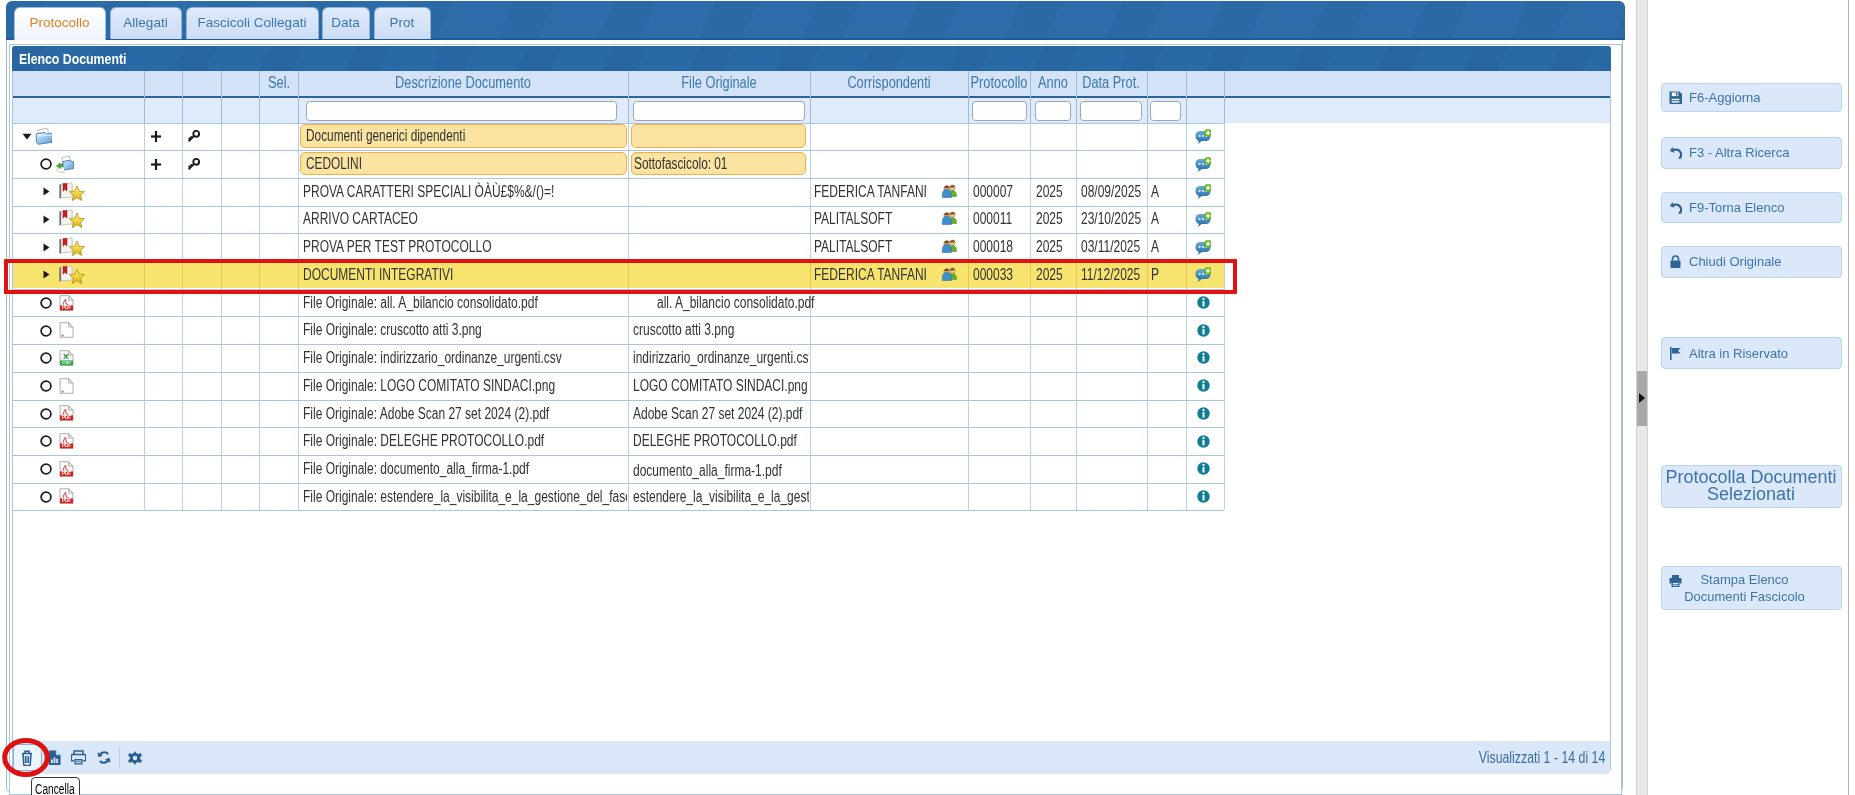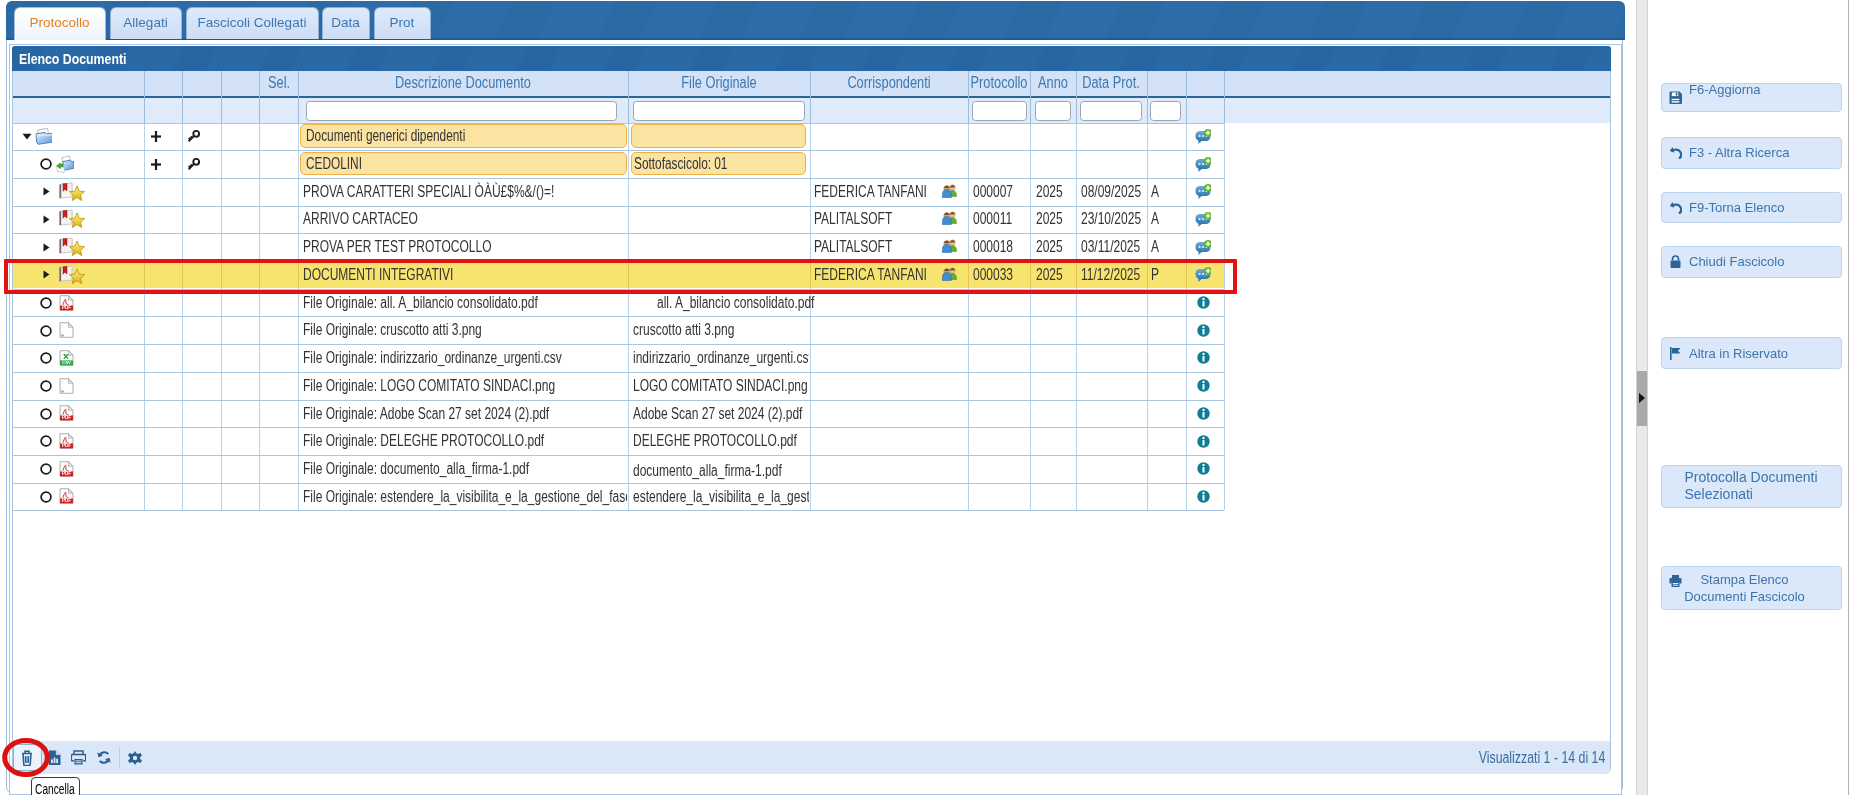--- a/index.html
+++ b/index.html
@@ -570,54 +570,54 @@
 <svg class="a" style="left:2px;top:738px;z-index:7" width="48" height="39" viewBox="0 0 48 39">
     <ellipse cx="24" cy="19.5" rx="21.3" ry="17" fill="none" stroke="#de1111" stroke-width="5"></ellipse>
   </svg>
 <div class="a" style="left:1635.5px;top:0;width:12.5px;height:795px;background:#e9e9e9;border-left:1px solid #d2d2d2;border-right:1px solid #d2d2d2;box-sizing:border-box"></div>
 <div class="a" style="left:1636.5px;top:371px;width:10.5px;height:54.5px;background:#a9a9a9"></div>
 <svg class="a" style="left:1638px;top:393px" width="8" height="10" viewBox="0 0 8 10">
     <path d="M1 0 L7 5 L1 10 Z" fill="#111"></path>
   </svg>
 <div class="a" style="left:1848px;top:0;width:1px;height:795px;background:#b3b3b3"></div>
 <div class="a" style="left:1660.5px;top:83px;width:181px;height:29px;background:#dbe8fa;border:1px solid #bdd4ec;border-radius:4px;box-sizing:border-box"></div>
-<div class="a" style="left:1689px;top:75px;height:29px;display:flex;align-items:center;font-size:13px;color:#3e74ab">F6-Aggiorna</div>
+<div class="a" style="left:1689px;top:83px;height:29px;display:flex;align-items:center;font-size:13px;color:#3e74ab">F6-Aggiorna</div>
 <svg class="a" style="left:1669px;top:91.0px;z-index:3" width="13" height="13" viewBox="0 0 13 13">
     <path d="M.5 1.5 a1 1 0 0 1 1 -1 h9 L13 3 v9 a1 1 0 0 1 -1 1 H1.5 a1 1 0 0 1 -1 -1 Z" fill="#2d6496"></path>
     <rect x="2.8" y="1.5" width="6.5" height="3.6" fill="#fff"></rect>
     <rect x="6.8" y="2" width="1.6" height="2.6" fill="#2d6496"></rect>
     <rect x="2.6" y="7.8" width="7.8" height="1.4" fill="#fff"></rect>
     <rect x="2.6" y="10.2" width="7.8" height="1.4" fill="#fff"></rect>
   </svg>
 <div class="a" style="left:1660.5px;top:137px;width:181px;height:31.5px;background:#dbe8fa;border:1px solid #bdd4ec;border-radius:4px;box-sizing:border-box"></div>
 <div class="a" style="left:1689px;top:137px;height:31.5px;display:flex;align-items:center;font-size:13px;color:#3e74ab">F3 - Altra Ricerca</div>
 <svg class="a" style="left:1669px;top:146.25px;z-index:3" width="13" height="13" viewBox="0 0 13 13">
     <path d="M3.5 1 L.8 5 l4.6 1.8 Z" fill="#2d6496"></path>
     <path d="M2.8 4.5 C6 2.8 10 3.4 11.5 6.3 c1.2 2.3 .4 5 -1.5 6.4" fill="none" stroke="#2d6496" stroke-width="2.2"></path>
   </svg>
 <div class="a" style="left:1660.5px;top:192px;width:181px;height:31px;background:#dbe8fa;border:1px solid #bdd4ec;border-radius:4px;box-sizing:border-box"></div>
 <div class="a" style="left:1689px;top:192px;height:31px;display:flex;align-items:center;font-size:13px;color:#3e74ab">F9-Torna Elenco</div>
 <svg class="a" style="left:1669px;top:201.0px;z-index:3" width="13" height="13" viewBox="0 0 13 13">
     <path d="M3.5 1 L.8 5 l4.6 1.8 Z" fill="#2d6496"></path>
     <path d="M2.8 4.5 C6 2.8 10 3.4 11.5 6.3 c1.2 2.3 .4 5 -1.5 6.4" fill="none" stroke="#2d6496" stroke-width="2.2"></path>
   </svg>
 <div class="a" style="left:1660.5px;top:245.5px;width:181px;height:32px;background:#dbe8fa;border:1px solid #bdd4ec;border-radius:4px;box-sizing:border-box"></div>
-<div class="a" style="left:1689px;top:245.5px;height:32px;display:flex;align-items:center;font-size:13px;color:#3e74ab">Chiudi Fascicolo</div>
+<div class="a" style="left:1689px;top:245.5px;height:32px;display:flex;align-items:center;font-size:13px;color:#3e74ab">Chiudi Originale</div>
 <svg class="a" style="left:1669px;top:255.0px;z-index:3" width="13" height="13" viewBox="0 0 13 13">
     <rect x="1.5" y="5.5" width="10" height="7.5" rx="1" fill="#2d6496"></rect>
     <path d="M3.5 5.5 V4 a3 3 0 0 1 6 0 v1.5" fill="none" stroke="#2d6496" stroke-width="1.6"></path>
   </svg>
 <div class="a" style="left:1660.5px;top:337px;width:181px;height:32px;background:#dbe8fa;border:1px solid #bdd4ec;border-radius:4px;box-sizing:border-box"></div>
 <div class="a" style="left:1689px;top:337px;height:32px;display:flex;align-items:center;font-size:13px;color:#3e74ab">Altra in Riservato</div>
 <svg class="a" style="left:1669px;top:346.5px;z-index:3" width="13" height="13" viewBox="0 0 13 13">
     <rect x="1" y="0" width="1.6" height="13" fill="#2d6496"></rect>
     <path d="M3 1 h8.5 l-2.5 2.7 2.5 2.7 H3 Z" fill="#2d6496"></path>
   </svg>
 <div class="a" style="left:1660.5px;top:464.5px;width:181px;height:43.5px;background:#dbe8fa;border:1px solid #bdd4ec;border-radius:4px;box-sizing:border-box"></div>
-<div class="a" style="left:1660.5px;top:464.5px;width:181px;height:43.5px;display:flex;align-items:center;justify-content:center;text-align:left;font-size:14px;color:#3e74ab;line-height:17px;box-sizing:border-box">Protocolla Documenti<br>Selezionati</div>
+<div class="a" style="left:1660.5px;top:464.5px;width:181px;height:43.5px;display:flex;align-items:center;justify-content:center;text-align:center;font-size:18px;color:#3e74ab;line-height:17px;box-sizing:border-box">Protocolla Documenti<br>Selezionati</div>
 <div class="a" style="left:1660.5px;top:566px;width:181px;height:44px;background:#dbe8fa;border:1px solid #bdd4ec;border-radius:4px;box-sizing:border-box"></div>
 <div class="a" style="left:1649px;top:566px;width:181px;height:44px;display:flex;align-items:center;justify-content:center;text-align:center;font-size:13px;color:#3e74ab;line-height:17px;padding-left:10px;box-sizing:border-box">Stampa Elenco<br>Documenti Fascicolo</div>
 <svg class="a" style="left:1669px;top:574px;z-index:3" width="13" height="13" viewBox="0 0 13 13">
     <path d="M3 4 V1 h7 v3 M1.5 4 h10 a1 1 0 0 1 1 1 v4.5 h-2 V8 H2.5 v1.5 h-2 V5 a1 1 0 0 1 1 -1" fill="#2d6496"></path>
     <rect x="2.5" y="8" width="8" height="5" fill="#2d6496"></rect>
     <path d="M3.8 9.5 h5.4 M3.8 11.2 h5.4" stroke="#fff" stroke-width=".9"></path>
   </svg>
 <div class="a" style="left:30.5px;top:776.5px;width:49.5px;height:22px;background:#fff;border:1.5px solid #3c3c3c;border-radius:4px;box-sizing:border-box;z-index:8"></div>
 <div class="a" style="left:34.5px;top:779.5px;line-height:18px;font-size:14px;color:#000;z-index:9;white-space:nowrap;transform:scaleX(0.73);transform-origin:0 50%">Cancella</div>
 </body></html>

